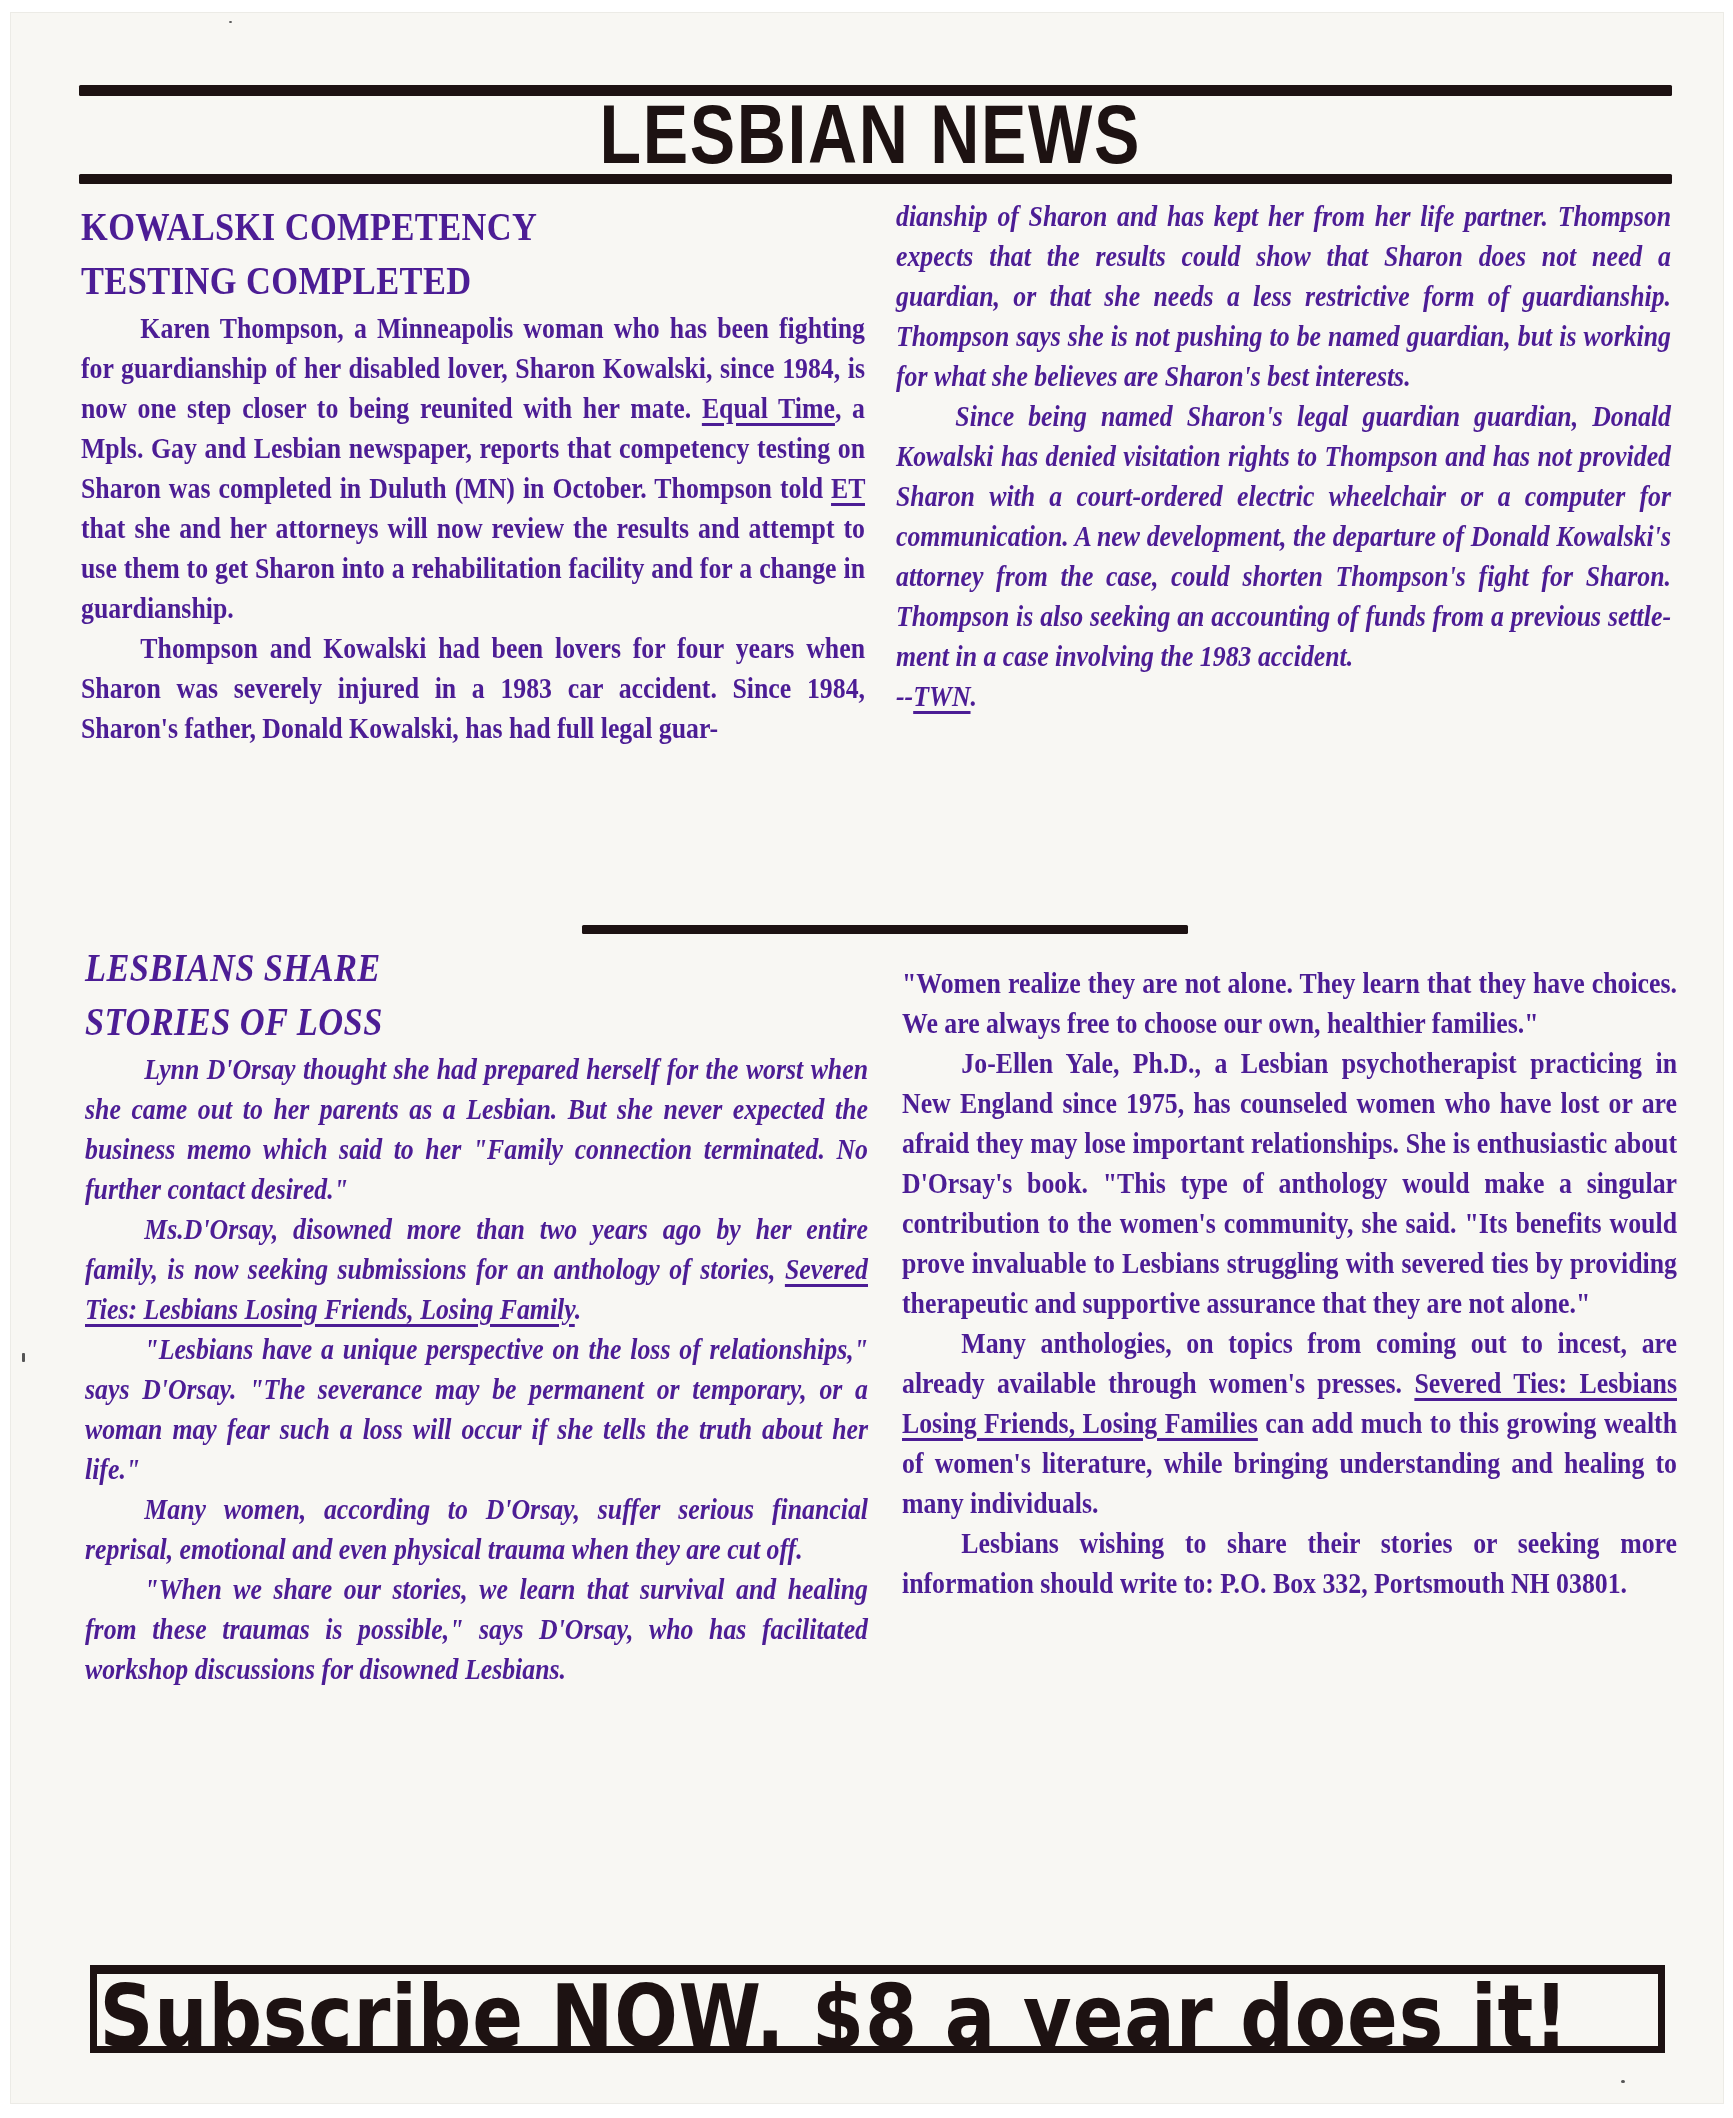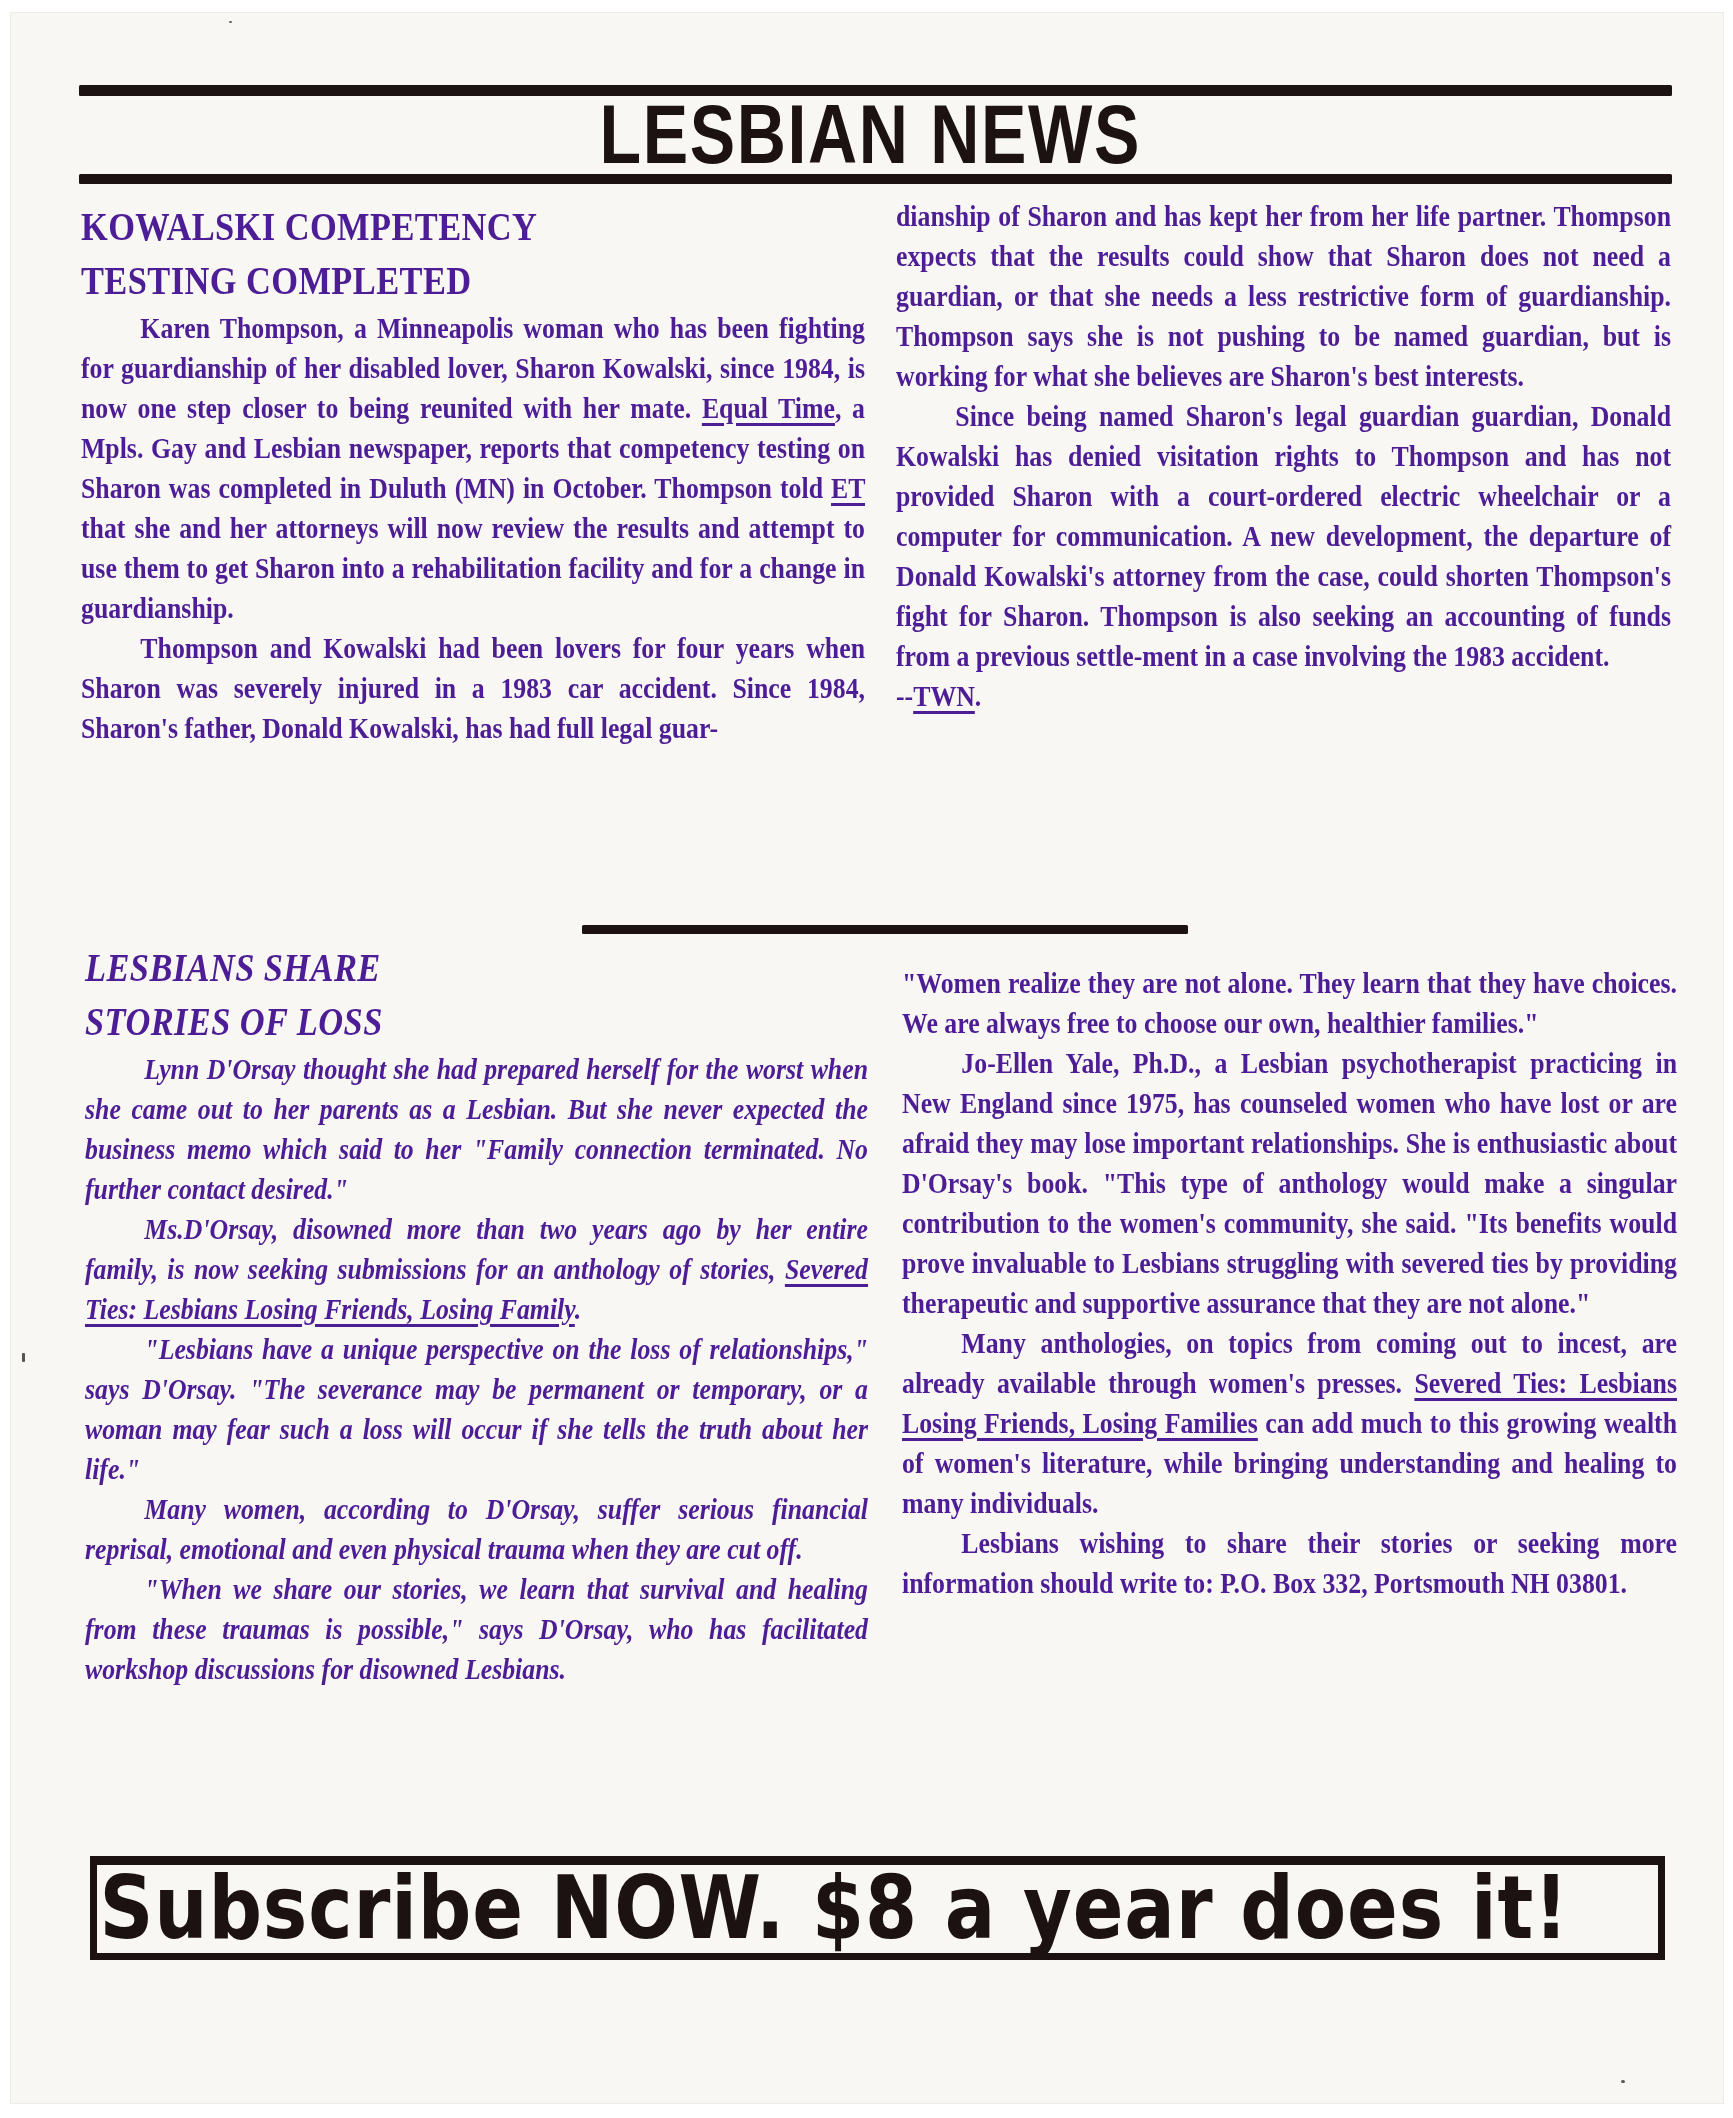--- a/index.html
+++ b/index.html
@@ -56,22 +56,22 @@
     line-height: 54px;
     letter-spacing: 0.5px;
     text-align: left;
     margin: 0;
   }
   .p { margin: 0; text-indent: 69px; }
   .p.noindent { text-indent: 0; }
   .u { text-decoration: underline; text-decoration-thickness: 2.5px; text-underline-offset: 5px; }
   .subscribe-box {
     position: absolute;
-    left: 90px; top: 1856px;
-    width: 1575px; height: 104px;
+    left: 90px; top: 1965px;
+    width: 1575px; height: 88px;
     border: 7px solid #1d1212;
     border-top-width: 9px;
     box-sizing: border-box;
     overflow: hidden;
   }
   .subscribe-text {
     position: absolute;
     left: 0; top: 0;
     width: 100%;
     height: 100%;
@@ -101,21 +101,21 @@
   <div class="inner">
     <h2 class="headline">
       <span>KOWALSKI COMPETENCY</span><br>
       <span>TESTING COMPLETED</span>
     </h2>
     <p class="p"><span>Karen Thompson, a Minneapolis woman who has been fighting for guardianship of her disabled lover, Sharon Kowalski, since 1984, is now one step closer to being reunited with her mate. </span><span class="u">Equal Time</span><span>, a Mpls. Gay and Lesbian newspaper, reports that competency testing on Sharon was completed in Duluth (MN) in October. Thompson told </span><span class="u">ET</span><span> that she and her attorneys will now review the results and attempt to use them to get Sharon into a rehabilitation facility and for a change in guardianship.</span></p>
     <p class="p">Thompson and Kowalski had been lovers for four years when Sharon was severely injured in a 1983 car accident. Since 1984, Sharon's father, Donald Kowalski, has had full legal guar-</p>
   </div>
 </div>
 
-<div class="col" style="left:896px; top:196px; width:775px; height:720px;">
+<div class="col" style="left:896px; top:196px; width:775px; height:720px;font-style:italic;">
   <div class="inner">
     <p class="p noindent">dianship of Sharon and has kept her from her life partner. Thompson expects that the results could show that Sharon does not need a guardian, or that she needs a less restrictive form of guardianship. Thompson says she is not pushing to be named guardian, but is working for what she believes are Sharon's best interests.</p>
     <p class="p">Since being named Sharon's legal guardian guardian, Donald Kowalski has denied visitation rights to Thompson and has not provided Sharon with a court-ordered electric wheelchair or a computer for communication. A new development, the departure of Donald Kowalski's attorney from the case, could shorten Thompson's fight for Sharon. Thompson is also seeking an accounting of funds from a previous settle-ment in a case involving the 1983 accident.</p>
     <p class="p noindent"><span>--</span><span class="u">TWN</span><span>.</span></p>
   </div>
 </div>
 
 <div class="rule" style="left:582px; top:925px; width:606px; height:9px;"></div>
 
 <div class="col" style="left:85px; top:941px; width:783px; height:981px;font-style:italic;">

